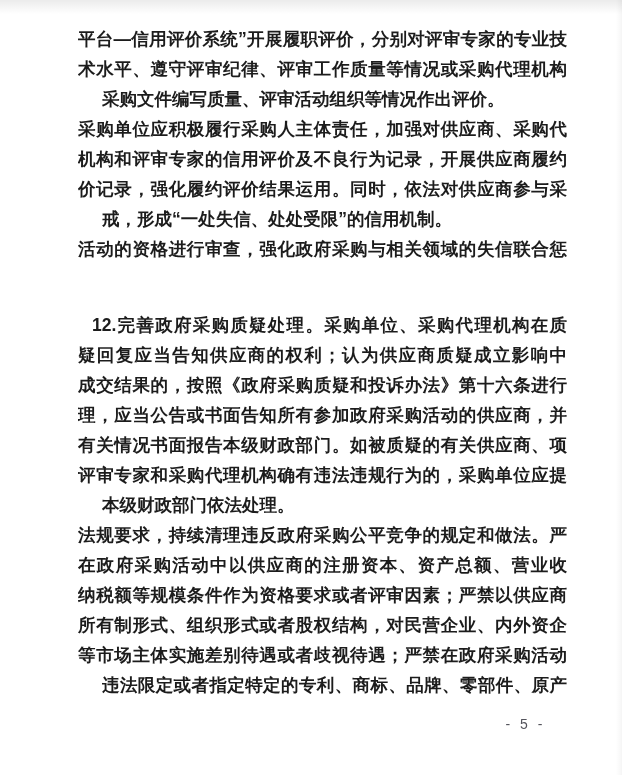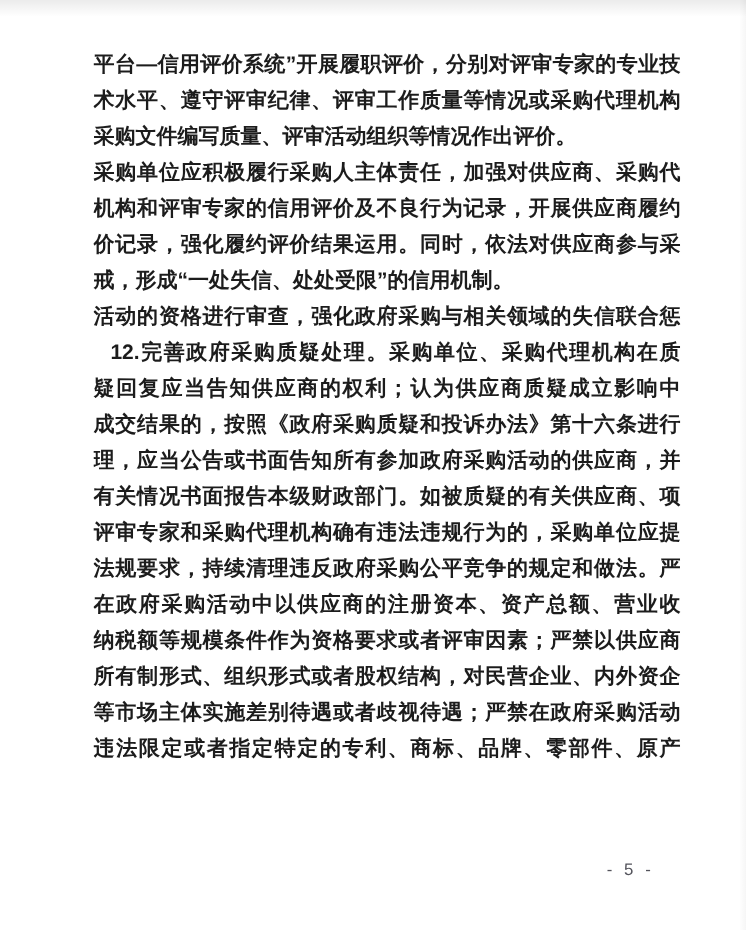--- a/index.html
+++ b/index.html
@@ -25,44 +25,46 @@
   .right-shade {
     position: absolute;
     top: 0; right: 0; bottom: 0;
     width: 6px;
     background: linear-gradient(to left, rgba(0,0,0,0.04), rgba(0,0,0,0));
     pointer-events: none;
   }
   .body-text {
     position: absolute;
     left: 78px;
-    top: 38px;
+    top: 24px;
     width: 489px;
     color: #1c1c1c;
     font-size: 17.5px;
     font-weight: 600;
   }
   .paragraph {
     margin: 0;
     padding: 0;
   }
   .line {
     display: block;
     height: 30px;
     line-height: 30px;
     overflow: hidden;
     text-align: justify;
     text-align-last: justify;
     white-space: normal;
   }
   .line.last {
     text-align-last: left;
+    margin-left: 24px;
   }
   .line.first-indent {
     text-indent: 14px;
+    margin-top: 46px;
   }
   .page-number {
     position: absolute;
     top: 714px;
     left: 498px;
     width: 55px;
     height: 20px;
     line-height: 20px;
     text-align: center;
     font-size: 14px;
@@ -90,20 +92,21 @@
         <div class="line last">戒，形成“一处失信、处处受限”的信用机制。</div>
         <div class="line">活动的资格进行审查，强化政府采购与相关领域的失信联合惩</div>
       </div>
       <div class="paragraph">
         <div class="line first-indent">12.完善政府采购质疑处理。采购单位、采购代理机构在质</div>
         <div class="line">疑回复应当告知供应商的权利；认为供应商质疑成立影响中标、</div>
         <div class="line">成交结果的，按照《政府采购质疑和投诉办法》第十六条进行处</div>
         <div class="line">理，应当公告或书面告知所有参加政府采购活动的供应商，并将</div>
         <div class="line">有关情况书面报告本级财政部门。如被质疑的有关供应商、项目</div>
         <div class="line">评审专家和采购代理机构确有违法违规行为的，采购单位应提请</div>
+        <div class="line last">本级财政部门依法处理。</div>
       </div>
       <div class="paragraph">
         <div class="line">法规要求，持续清理违反政府采购公平竞争的规定和做法。严禁</div>
         <div class="line">在政府采购活动中以供应商的注册资本、资产总额、营业收入、</div>
         <div class="line">纳税额等规模条件作为资格要求或者评审因素；严禁以供应商的</div>
         <div class="line">所有制形式、组织形式或者股权结构，对民营企业、内外资企业</div>
         <div class="line">等市场主体实施差别待遇或者歧视待遇；严禁在政府采购活动中</div>
         <div class="line last">违法限定或者指定特定的专利、商标、品牌、零部件、原产地、</div>
       </div>
     </div>

